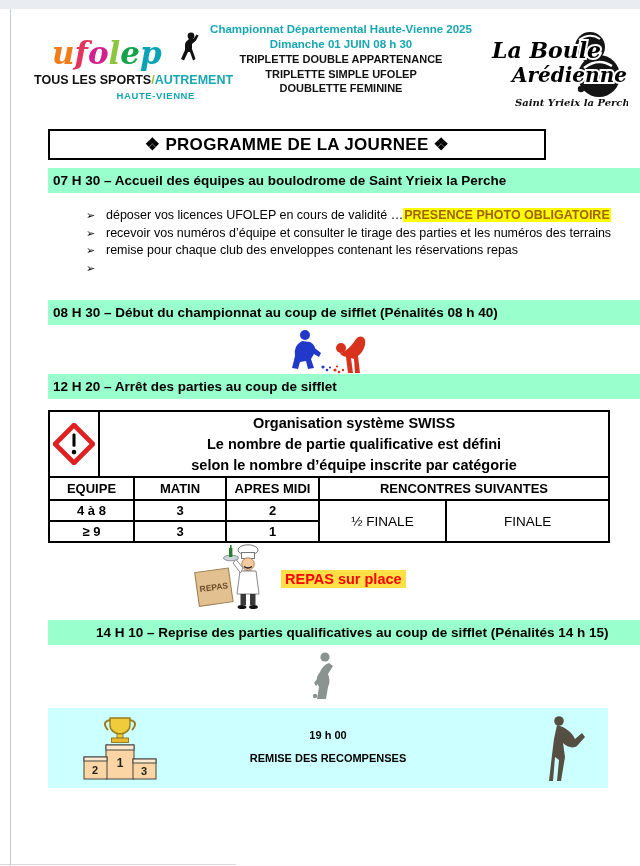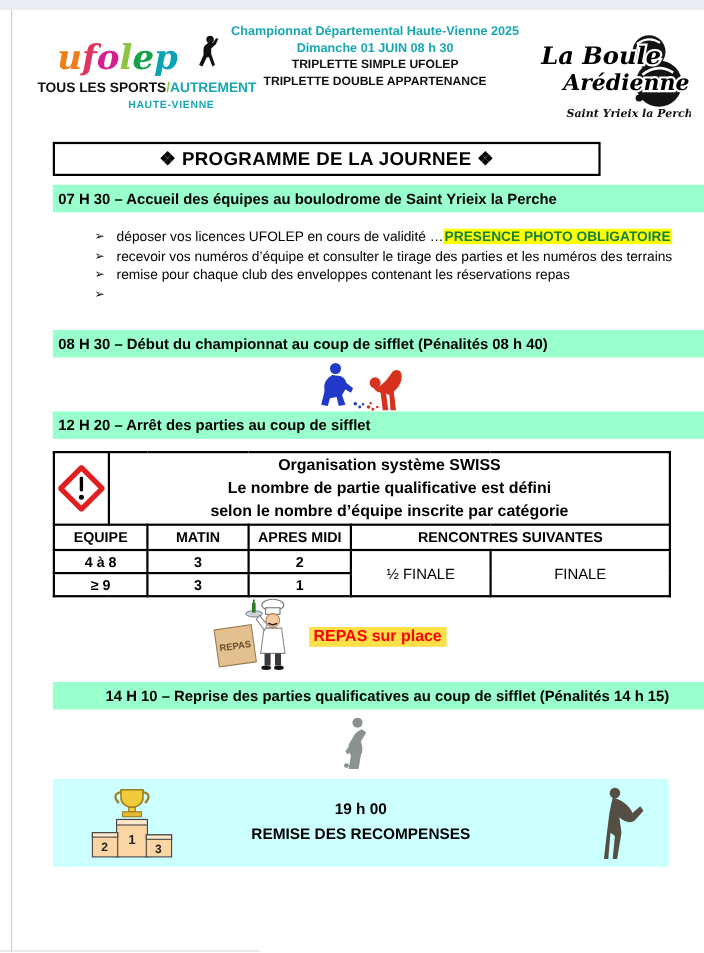--- a/index.html
+++ b/index.html
@@ -37,21 +37,21 @@
   .banner { position:absolute; left:48px; width:639px; height:25px; background:#99FFCC;
             font-size:13.5px; font-weight:bold; color:#000; line-height:25px; padding-left:5px; white-space:nowrap; }
   .b1{top:168px;} .b2{top:300px;} .b3{top:374px;} .b4{top:620px;padding-left:48px;}
 
   
   .accueil { position:absolute; left:60px; top:204px; width:548px; font-size:12.5px; color:#000; }
   .accueil-intro { line-height:17px; }
   .bullets { margin-top:3px; }
   .bullet { display:flex; line-height:17.5px; padding-left:26px; white-space:nowrap; }
   .bullet .bm { width:20px; flex:0 0 20px; font-size:11px; }
-  .hl { background:#FFFF00; color:#15803d; font-weight:bold; padding:0 1px; }
+  .hl { background:#FFFF00; color:#a16207; font-weight:bold; padding:0 1px; }
 
   
   .players-img { position:absolute; left:278px; top:327px; width:96px; height:47px; }
   .gray-player-img { position:absolute; left:304px; top:651px; width:38px; height:52px; }
 
   
   .swiss { position:absolute; left:48px; top:410px; width:560px; border-collapse:collapse; table-layout:fixed; }
   .swiss td { border:2px solid #000; text-align:center; vertical-align:middle; color:#000; }
   .swiss .info-cell { font-size:14.5px; font-weight:bold; line-height:21px; height:66px; }
   .swiss .icon-cell { height:66px; }
@@ -62,21 +62,21 @@
   
   .repas-block { position:absolute; left:193px; top:544px; width:300px; height:70px; }
   .chef-img { position:absolute; left:0; top:0; width:78px; height:68px; }
   .repas-label { position:absolute; left:88px; top:26px; background:#fde047; color:#FF0000;
                  font-size:14.5px; font-weight:bold; padding:1px 4px; white-space:nowrap; }
 
   
   .awards { position:absolute; left:48px; top:708px; width:560px; height:80px; background:#CCFFFF; }
   .podium-img { position:absolute; left:32px; top:7px; width:80px; height:66px; }
   .awards-text { position:absolute; left:0; top:16px; width:100%; text-align:center;
-                 font-size:14px; font-weight:bold; line-height:23px; color:#000; }
+                 font-size:11px; font-weight:bold; line-height:23px; color:#000; }
   .thrower-img { position:absolute; right:20px; top:5px; width:42px; height:70px; }
 </style>
 </head>
 <body>
 
 <div id="page">
   <div class="chrome-topband"></div>
   <div class="chrome-leftline"></div>
   <div class="chrome-bottomline"></div>
 
@@ -86,22 +86,23 @@
       <circle cx="14" cy="4" r="3.4" fill="#111"></circle>
       <path fill="#111" d="M11 8 C9 9 8 11 8 13 L8 18 L4 27 L7 28.5 L11 20 L13 20 L16 28.5 L18.5 27 L15 17 L15 12 L19 8.5 L21.5 3.5 L19.5 2.5 L16.5 7 L12 7 Z"></path>
     </svg>
     <div class="ufolep-tagline"><span class="black">TOUS LES SPORTS</span><span class="slash">/</span><span class="teal">AUTREMENT</span></div>
     <div class="ufolep-region">HAUTE-VIENNE</div>
   </div>
 
   <div class="head-center">
     <div class="hc-teal">Championnat Départemental Haute-Vienne 2025</div>
     <div class="hc-teal">Dimanche 01 JUIN 08 h 30</div>
+    <div class="hc-black">TRIPLETTE DOUBLE APPARTENANCE</div>
     <div class="hc-black">TRIPLETTE SIMPLE UFOLEP</div>
-    <div class="hc-black">TRIPLETTE DOUBLE APPARTENANCE</div>
+    <div class="hc-black">DOUBLETTE FEMININE</div>
   </div>
 
   <svg class="boule-logo" viewBox="0 0 142 88">
     <circle cx="104" cy="21" r="15" fill="#141414"></circle>
     <path d="M93 14 q11 -8 21 -1" stroke="#fff" fill="none" stroke-width="2"></path>
     <circle cx="113" cy="50" r="21" fill="#141414"></circle>
     <path d="M98 42 q14 -11 28 -2" stroke="#fff" fill="none" stroke-width="2.4"></path>
     <circle cx="95" cy="63" r="3.2" fill="#141414"></circle>
     <text x="6" y="32" font-family="DejaVu Serif, serif" font-style="italic" font-weight="bold" font-size="22" fill="#000" stroke="#fff" stroke-width="4" paint-order="stroke">La Boule</text>
     <text x="26" y="56" font-family="DejaVu Serif, serif" font-style="italic" font-weight="bold" font-size="20" fill="#000" stroke="#fff" stroke-width="4" paint-order="stroke">Arédienne</text>

